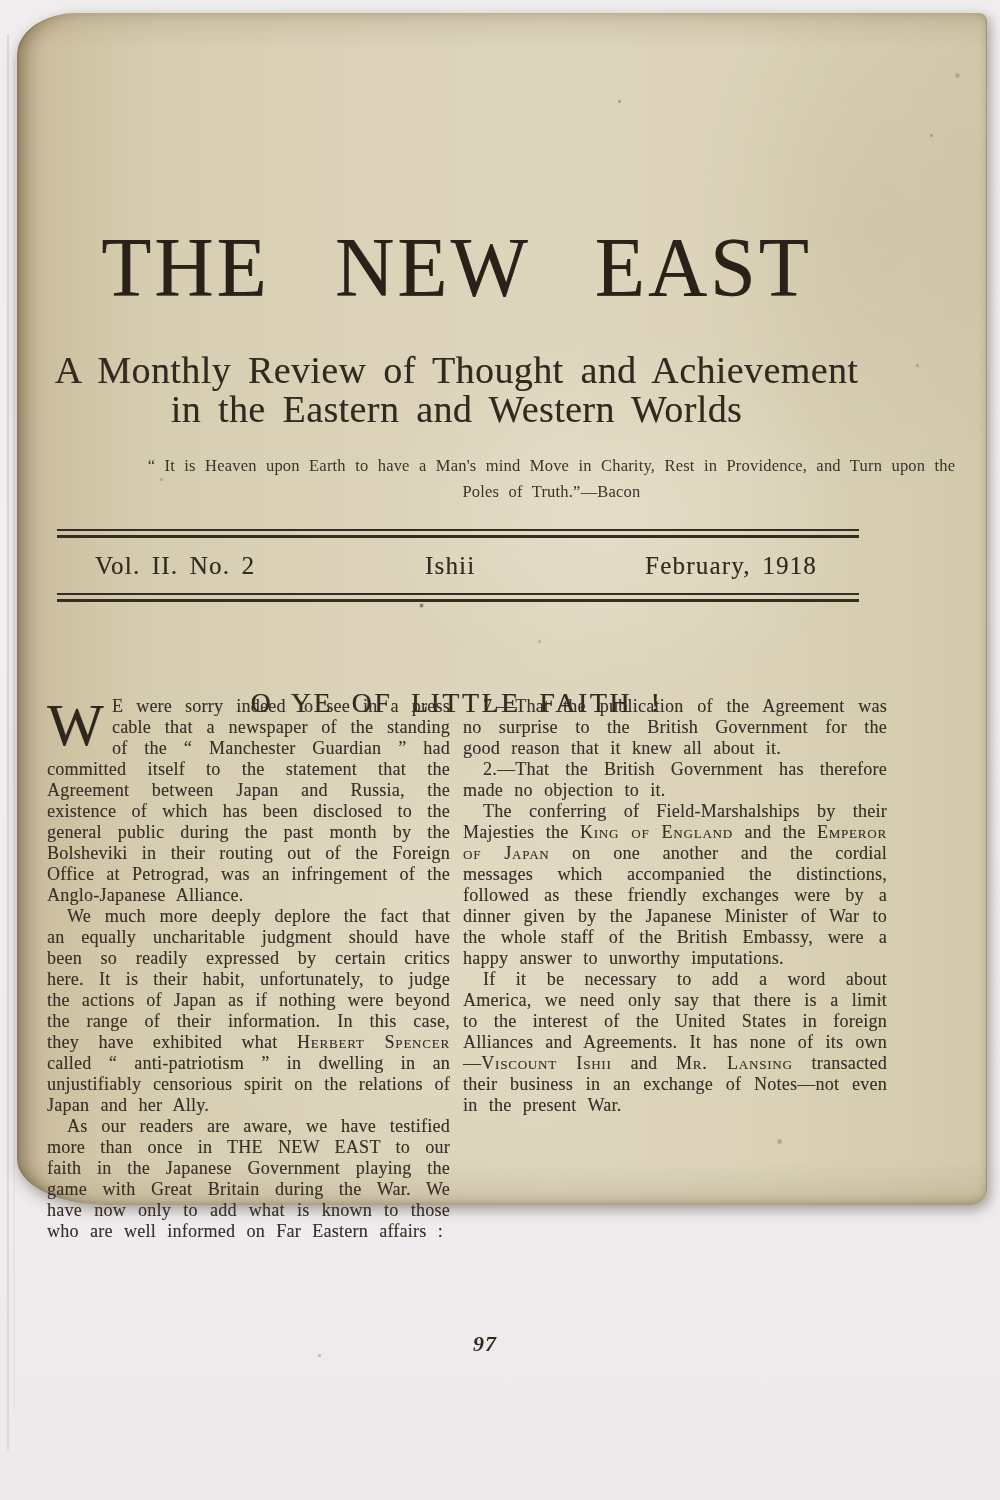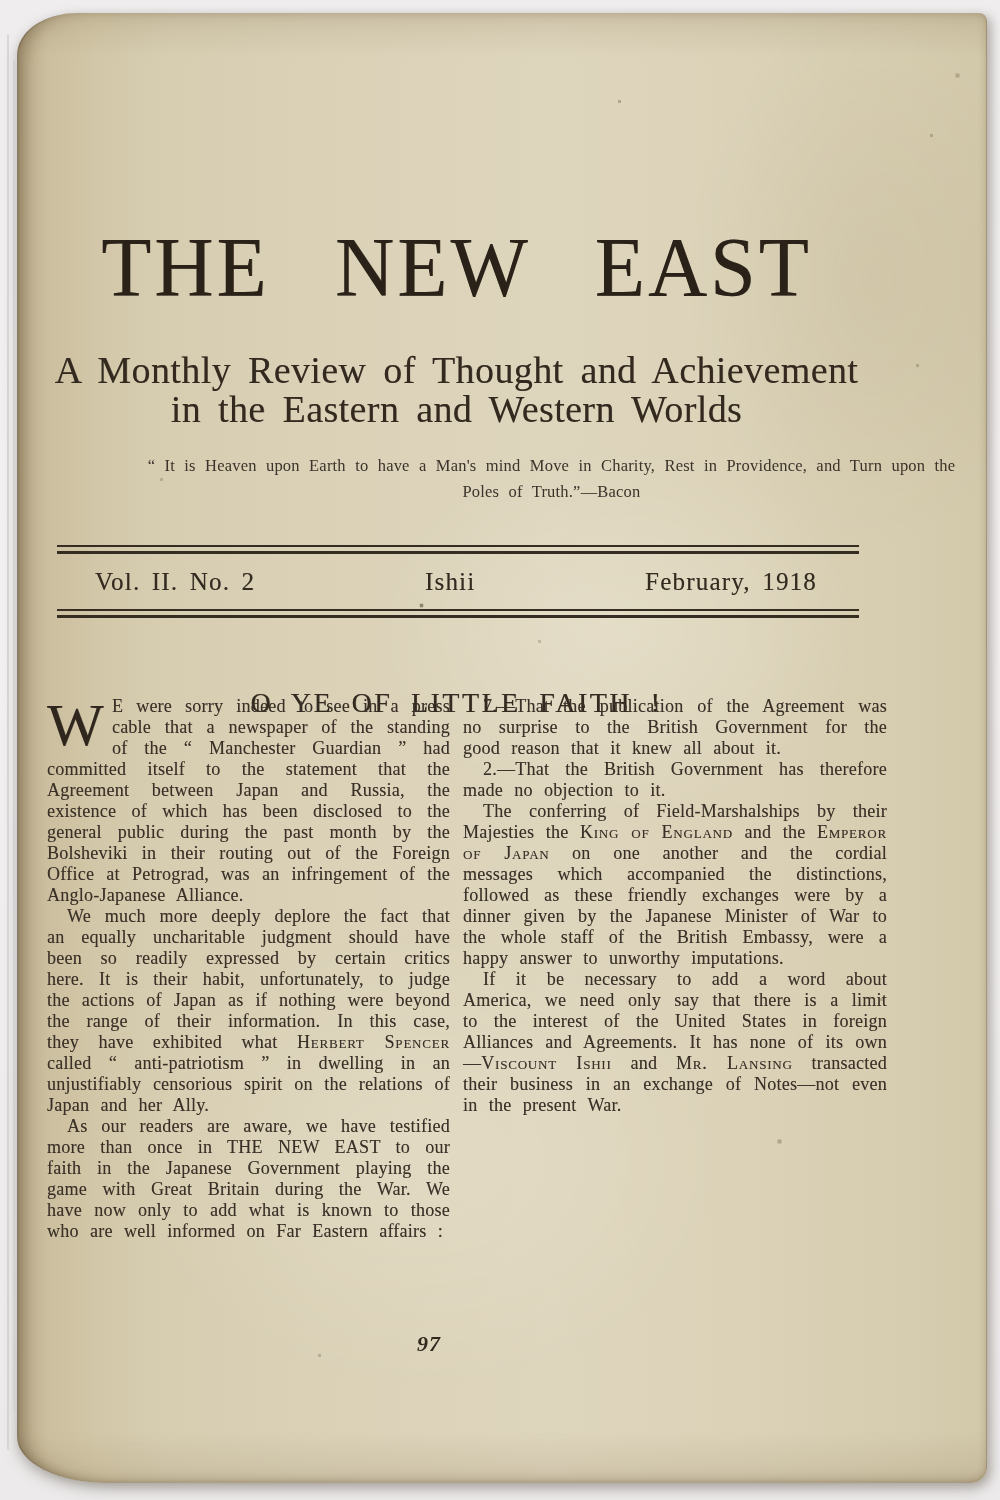--- a/index.html
+++ b/index.html
@@ -9,21 +9,21 @@
     font-family:"Liberation Serif", serif;
   }
   .photo { position:absolute; inset:0; }
 
   
   .edge-line { position:absolute; background:#dbd8d9; width:2px; border-radius:2px; }
   .edge-line.l1 { left:7px; top:34px; bottom:50px; }
   .edge-line.l2 { left:13px; top:60px; bottom:90px; background:#e6e3e4; width:2px; }
 
   .page {
-    position:absolute; left:17px; top:13px; width:967px; height:1470px;
+    position:absolute; left:17px; top:13px; width:967px; height:1192px;
     background:
       radial-gradient(ellipse 340px 260px at 62% 42%, rgba(255,252,240,0.22), transparent 70%),
       radial-gradient(ellipse 420px 320px at 42% 78%, rgba(252,248,234,0.18), transparent 70%),
       radial-gradient(ellipse 260px 380px at 88% 18%, rgba(150,130,92,0.10), transparent 70%),
       linear-gradient(180deg, rgba(135,115,80,0.16) 0%, rgba(135,115,80,0) 3%, rgba(135,115,80,0) 96.5%, rgba(135,115,80,0.18) 100%),
       linear-gradient(90deg,#c0b190 0%, #ccbf9f 3%, #d2c7a8 8%, #d7cdb1 15%, #dad1b7 30%, #ded5bd 55%, #dbd2b8 75%, #d6ccaf 92%, #d2c8aa 100%);
     border-radius: 60px 8px 16px 90px / 42px 8px 16px 46px;
     box-shadow:
       0 6px 14px rgba(100,95,85,0.35),
       5px 3px 10px rgba(120,110,95,0.30),
@@ -59,21 +59,21 @@
     top:338px; font-size:38px; line-height:39px; color:#33291f;
     word-spacing:7px; letter-spacing:0.4px;
     text-shadow:0.3px 0.2px 0 rgba(51,41,31,0.4);
   }
   .epigraph {
     top:440px; font-size:16.5px; line-height:26px; color:#3c332a;
     word-spacing:5px; letter-spacing:0.2px; padding:0 95px;
   }
   .epigraph .attr { }
 
-  .mast { position:absolute; left:38px; top:532px; width:802px; }
+  .mast { position:absolute; left:38px; top:516px; width:802px; }
   .rule { background:#352c22; }
   .rule.thin { height:1.5px; }
   .rule.thick { height:3px; }
   .rule.gap-b { margin-bottom:4.5px; }
   .mast-row {
     display:flex; justify-content:space-between; align-items:baseline;
     padding:14px 42px 13px 38px; font-size:25px; letter-spacing:1.2px;
     color:#332a20; word-spacing:4px;
     text-shadow:0.3px 0.2px 0 rgba(51,42,32,0.4);
   }
@@ -96,21 +96,21 @@
     text-shadow:0.25px 0.2px 0 rgba(58,48,39,0.38);
   }
   .col p.indent { text-indent:20px; }
   .dropcap {
     float:left; font-size:60px; line-height:50px; padding:4px 8px 0 0;
     color:#2f261d; text-shadow:0.4px 0.3px 0 rgba(47,38,29,0.5);
   }
   .sc { font-variant:small-caps; letter-spacing:0.8px; }
 
   .pagenum {
-    position:absolute; left:398px; top:1318px; width:80px; text-align:left;
+    position:absolute; left:398px; top:1318px; width:80px; text-align:right;
     font-style:italic; font-size:22px; font-weight:bold; color:#33291f;
     letter-spacing:1px;
   }
 </style>
 </head>
 <body>
 
 <div class="photo">
   <div class="edge-line l1"></div>
   <div class="edge-line l2"></div>

